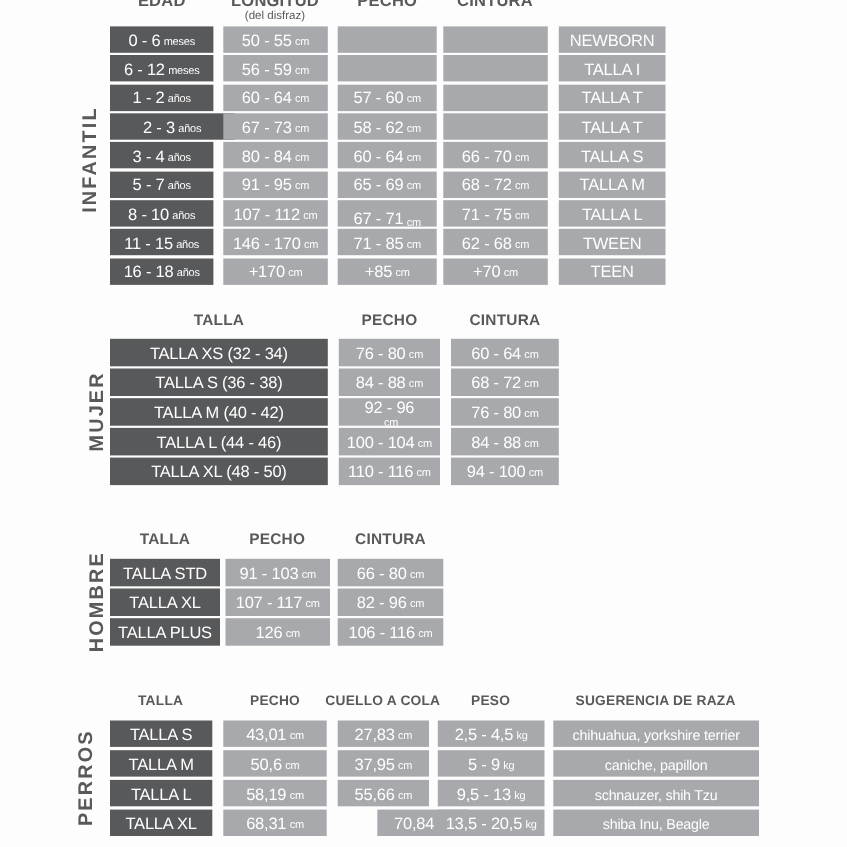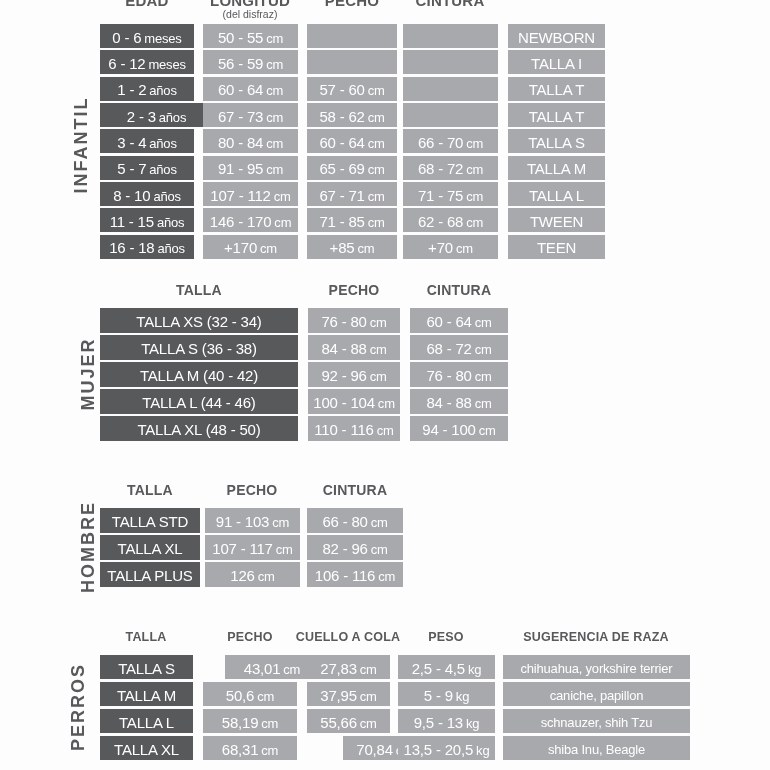--- a/index.html
+++ b/index.html
@@ -22,21 +22,21 @@
   .cell .val{
     font-size:15px;
     letter-spacing:-0.2px;
     line-height:1;
     transform:translateY(1px);
   }
   .cell{align-items:center;}
   .cell.dark{background:#58595b;}
   .cell.light{background:#a7a9ac;}
   .unit{
-    font-size:13px;
+    font-size:10px;
     margin-left:3px;
     letter-spacing:-0.2px;
     transform:translateY(2px);
   }
   .cell.small-text .val{font-size:13px;}
   .colhead{
     position:absolute;
     transform:translateX(-50%);
     color:#58595b;
     font-weight:bold;
@@ -184,21 +184,21 @@
         <span class="val">TALLA M</span>
       </div>
       <div class="cell dark" style="left: 100px; top: 182.1px; width: 94px; height: 24px;">
         <span class="val">8 - 10</span>
         <span class="unit">años</span>
       </div>
       <div class="cell light" style="left: 203px; top: 182.1px; width: 95px; height: 24px;">
         <span class="val">107 - 112</span>
         <span class="unit">cm</span>
       </div>
-      <div class="cell light" style="left: 307px; top: 182.1px; width: 90px; height: 24px;">
+      <div class="cell light" style="left: 307px; top: 182.1px; width: 90px; height: 24px; align-items: flex-end;">
         <span class="val">67 - 71</span>
         <span class="unit">cm</span>
       </div>
       <div class="cell light" style="left: 403px; top: 182.1px; width: 95px; height: 24px;">
         <span class="val">71 - 75</span>
         <span class="unit">cm</span>
       </div>
       <div class="cell light" style="left: 508px; top: 182.1px; width: 97px; height: 24px;">
         <span class="val">TALLA L</span>
       </div>
@@ -265,21 +265,21 @@
         <span class="val">84 - 88</span>
         <span class="unit">cm</span>
       </div>
       <div class="cell light" style="left: 410px; top: 335px; width: 98px; height: 25px;">
         <span class="val">68 - 72</span>
         <span class="unit">cm</span>
       </div>
       <div class="cell dark" style="left: 100px; top: 362px; width: 198px; height: 25px;">
         <span class="val">TALLA M (40 - 42)</span>
       </div>
-      <div class="cell light" style="left: 308px; top: 362px; width: 92px; height: 25px;">
+      <div class="cell light" style="left: 308px; top: 362px; width: 92px; height: 25px; flex-direction: column;">
         <span class="val">92 - 96</span>
         <span class="unit">cm</span>
       </div>
       <div class="cell light" style="left: 410px; top: 362px; width: 98px; height: 25px;">
         <span class="val">76 - 80</span>
         <span class="unit">cm</span>
       </div>
       <div class="cell dark" style="left: 100px; top: 389px; width: 198px; height: 25px;">
         <span class="val">TALLA L (44 - 46)</span>
       </div>
@@ -347,21 +347,21 @@
   <div class="vlabel" style="left:78px;top:707px;">PERROS</div>
   <div class="colhead small-head" style="left:146px;top:631px;">TALLA</div>
   <div class="colhead small-head" style="left:250px;top:631px;">PECHO</div>
   <div class="colhead small-head" style="left:348px;top:631px;">CUELLO A COLA</div>
   <div class="colhead small-head" style="left:446px;top:631px;">PESO</div>
   <div class="colhead small-head" style="left:596px;top:631px;">SUGERENCIA DE RAZA</div>
   <div>
       <div class="cell dark" style="left: 100px; top: 655px; width: 93px; height: 24px;">
         <span class="val">TALLA S</span>
       </div>
-      <div class="cell light" style="left: 203px; top: 655px; width: 94px; height: 24px; margin-left: 22px;">
+      <div class="cell light" style="left: 203px; top: 655px; width: 94px; height: 24px;">
         <span class="val">43,01</span>
         <span class="unit">cm</span>
       </div>
       <div class="cell light" style="left: 307px; top: 655px; width: 83px; height: 24px;">
         <span class="val">27,83</span>
         <span class="unit">cm</span>
       </div>
       <div class="cell light" style="left: 398px; top: 655px; width: 97px; height: 24px;">
         <span class="val">2,5 - 4,5</span>
         <span class="unit">kg</span>

